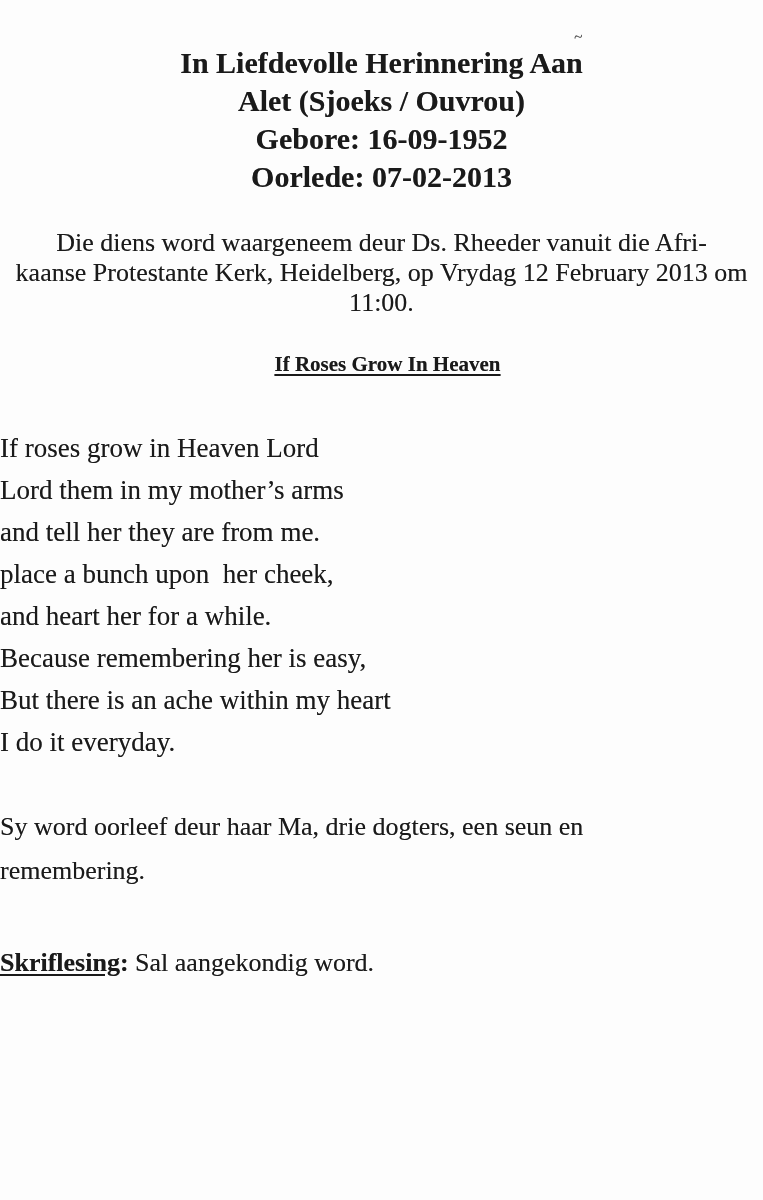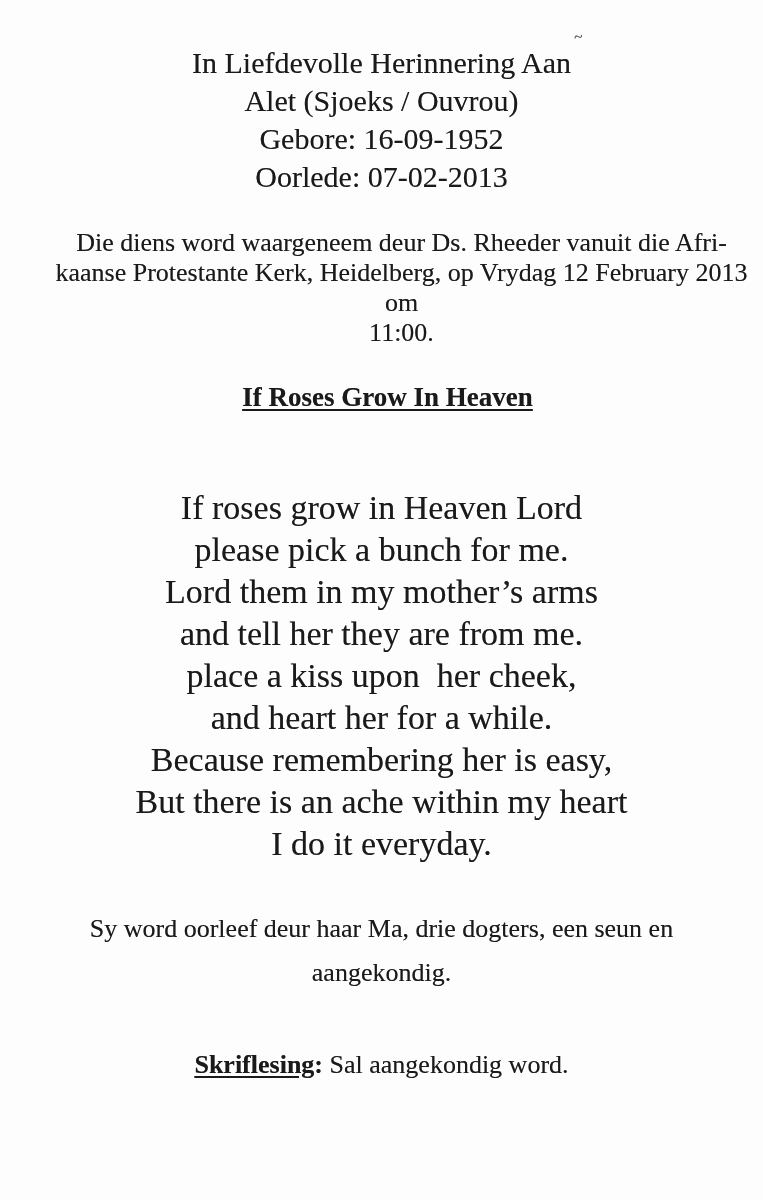--- a/index.html
+++ b/index.html
@@ -31,60 +31,59 @@
     transform: rotate(-8deg);
   }
   .header {
     padding-top: 44px;
     text-align: center;
     font-size: 30px;
     line-height: 38px;
   }
   .header-line {
     white-space: pre-wrap;
+    font-weight: bold;
   }
   .notice {
     margin-top: 32px;
     text-align: center;
     font-size: 26px;
     line-height: 30px;
-    margin-left: 40px;
   }
   .notice-line {
     white-space: pre-wrap;
   }
   .poem-title {
     margin: 34px 0 0 12px;
     text-align: center;
-    font-size: 27px;
+    font-size: 21px;
     font-weight: bold;
     text-decoration: underline;
     text-underline-offset: 3px;
   }
   .poem {
-    margin-top: 74px;
-    text-align: center;
-    font-size: 34px;
+    margin-top: 50px;
+    font-size: 27px;
     line-height: 42px;
   }
   .poem-line {
     white-space: pre-wrap;
   }
   .survivors {
     margin-top: 42px;
-    text-align: center;
+    text-align: left;
     font-size: 26px;
     line-height: 44px;
   }
   .survivors-line {
     white-space: pre-wrap;
   }
   .scripture {
     margin: 54px 0 0 0;
-    text-align: center;
+    text-align: left;
     font-size: 26px;
     line-height: 32px;
   }
   .scripture-label {
     font-weight: bold;
     text-decoration: underline;
     text-underline-offset: 3px;
   }
   .scripture-colon {
     font-weight: bold;
@@ -107,32 +106,31 @@
   <section class="notice">
       <div class="notice-line">Die diens word waargeneem deur Ds. Rheeder vanuit die Afri-</div>
       <div class="notice-line">kaanse Protestante Kerk, Heidelberg, op Vrydag 12 February 2013 om</div>
       <div class="notice-line">11:00.</div>
     </section>
 
   <h2 class="poem-title">If Roses Grow In Heaven</h2>
 
   <section class="poem">
       <div class="poem-line">If roses grow in Heaven Lord</div>
-      <div class="poem-line">please pick a bunch for me.</div>
       <div class="poem-line">Lord them in my mother’s arms</div>
       <div class="poem-line">and tell her they are from me.</div>
-      <div class="poem-line">place a kiss upon  her cheek,</div>
+      <div class="poem-line">place a bunch upon  her cheek,</div>
       <div class="poem-line">and heart her for a while.</div>
       <div class="poem-line">Because remembering her is easy,</div>
       <div class="poem-line">But there is an ache within my heart</div>
       <div class="poem-line">I do it everyday.</div>
     </section>
 
   <section class="survivors">
       <div class="survivors-line">Sy word oorleef deur haar Ma, drie dogters, een seun en</div>
-      <div class="survivors-line">aangekondig.</div>
+      <div class="survivors-line">remembering.</div>
     </section>
 
   <p class="scripture">
     <span class="scripture-label">Skriflesing</span><span class="scripture-colon">:</span><span class="scripture-text"> Sal aangekondig word.</span>
   </p>
 
 </div>
 
 </body></html>

